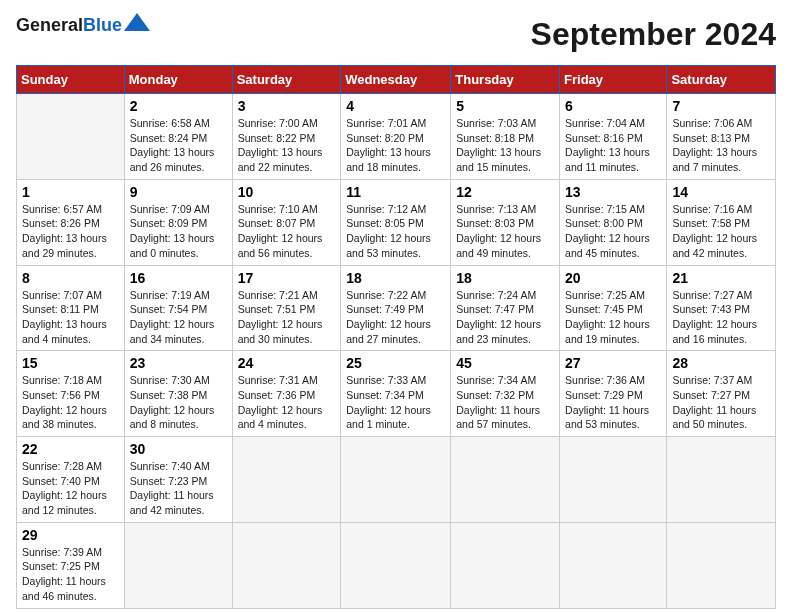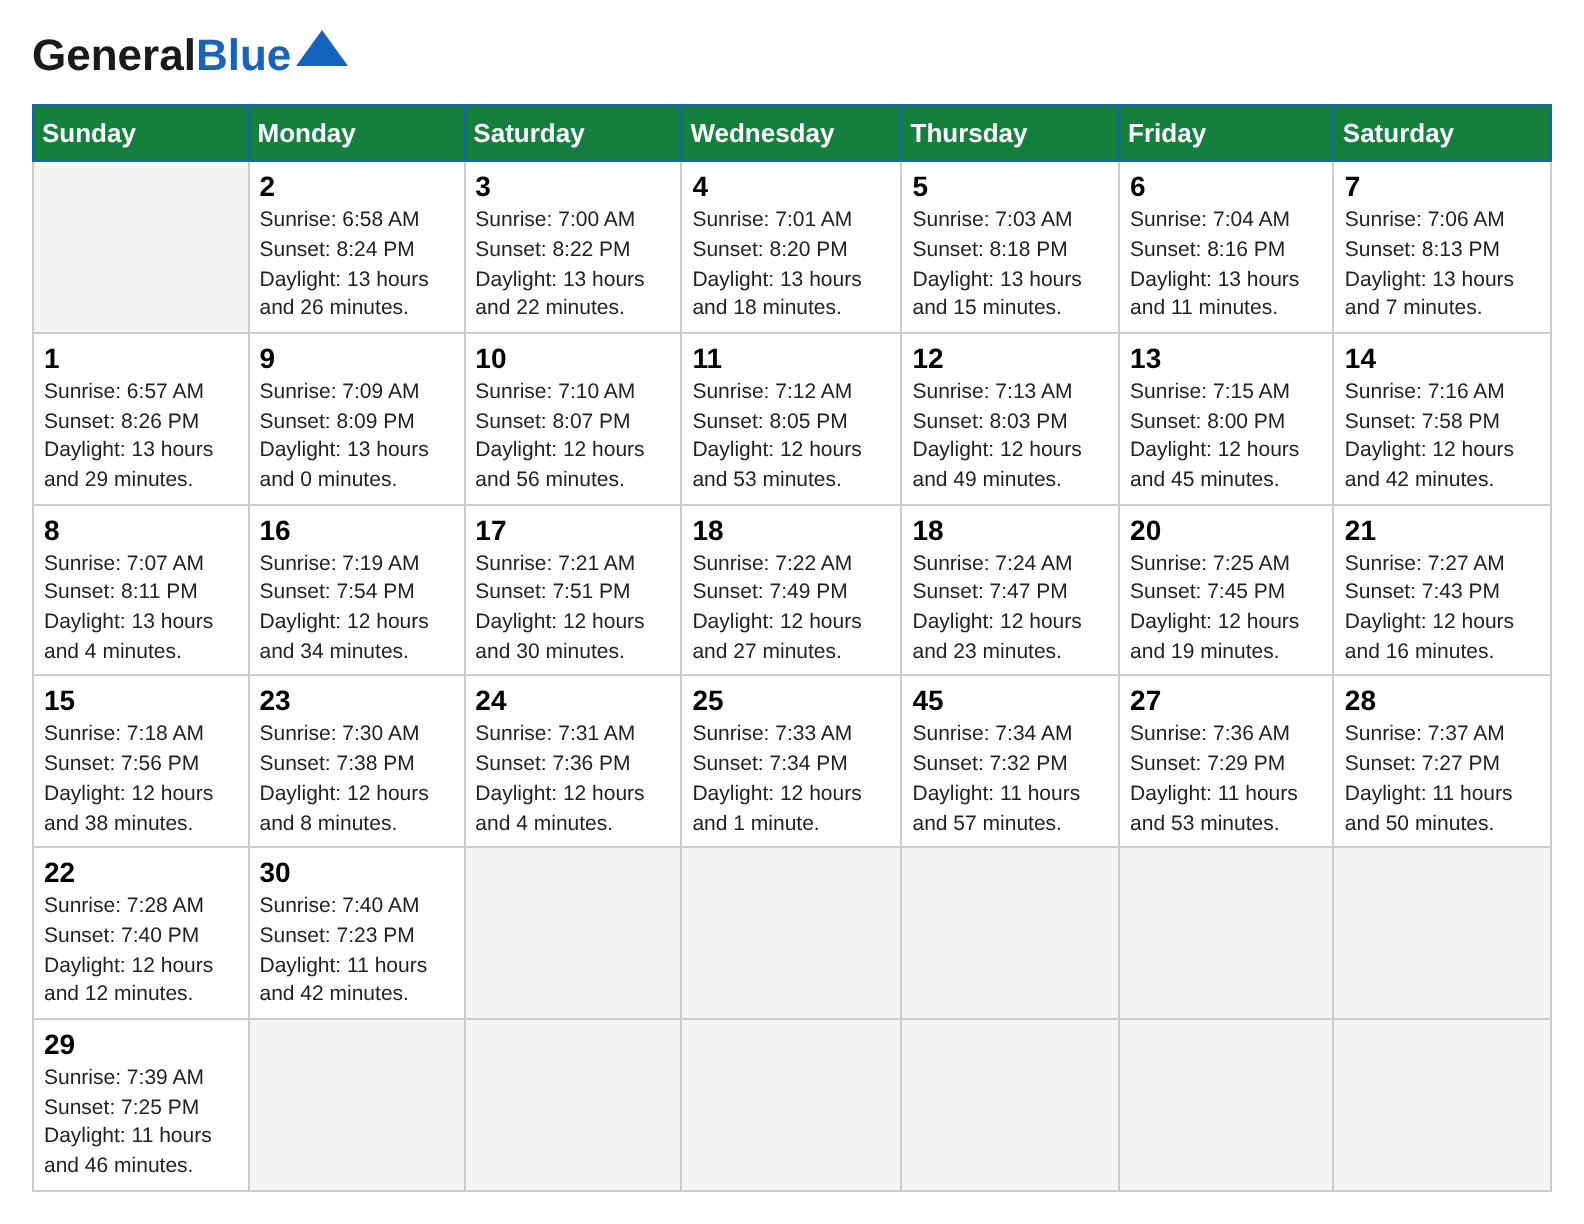--- a/index.html
+++ b/index.html
@@ -15,21 +15,21 @@
       justify-content: space-between;
       align-items: flex-start;
       margin-bottom: 12px;
     }
     .logo {
       display: flex;
       flex-direction: column;
       align-items: flex-start;
     }
     .logo-text {
-      font-size: 22px;
+      font-size: 18px;
       font-weight: bold;
       color: #1a1a1a;
       line-height: 1.1;
     }
     .logo-text span.blue { color: #1565c0; }
     .title-area {
       text-align: right;
     }
     .month-title {
       font-size: 32px;
@@ -39,21 +39,21 @@
     .subtitle {
       font-size: 15px;
       color: #444;
     }
     table {
       width: 100%;
       border-collapse: collapse;
       font-size: 11px;
     }
     th {
-      background-color: #15803d;
+      background-color: #b91c1c;
       color: #fff;
       padding: 6px 4px;
       text-align: left;
       font-size: 13px;
       font-weight: bold;
     }
     td {
       border: 1px solid #ccc;
       vertical-align: top;
       padding: 4px 5px;
@@ -86,20 +86,21 @@
     <div style="display:flex; align-items:center; gap:0">
       <span class="logo-text">
         <span>General</span><span class="blue">Blue</span>
       </span>
       <svg width="26" height="18" viewBox="0 0 26 18" style="margin-left:2px;margin-top:-8px;">
         <polygon points="0,18 13,0 26,18" fill="#1565c0"></polygon>
       </svg>
     </div>
   </div>
   <div class="title-area">
+    <div class="month-title">September 2024</div>
   </div>
 </div>
 
 <table>
   <thead>
     <tr>
       <th>Sunday</th>
       <th>Monday</th>
       <th>Saturday</th>
       <th>Wednesday</th>

